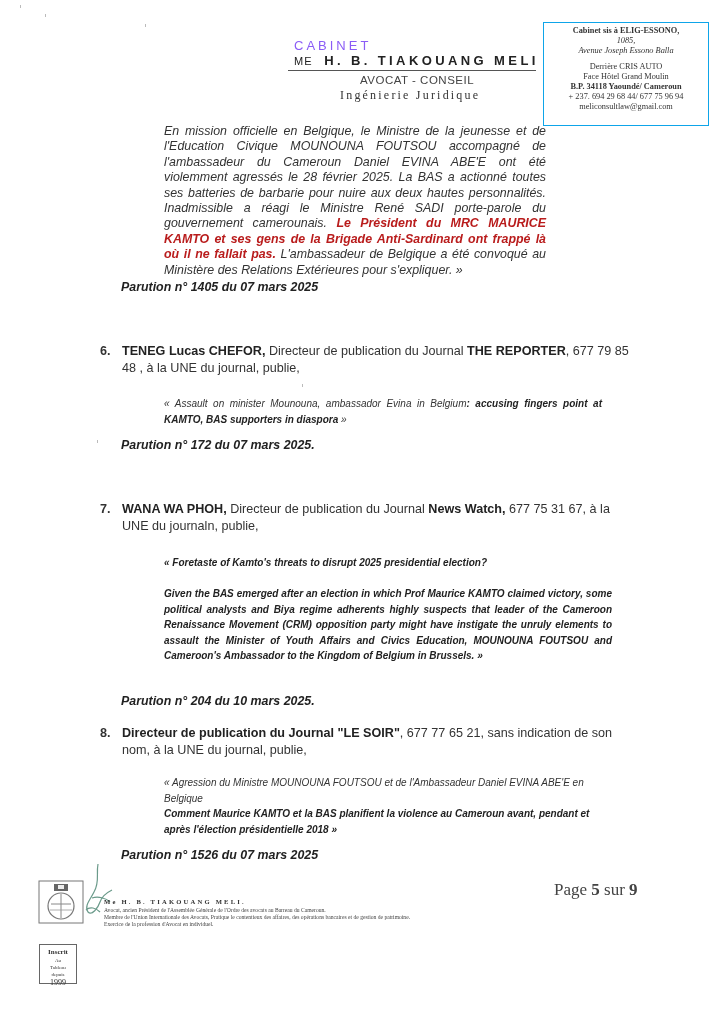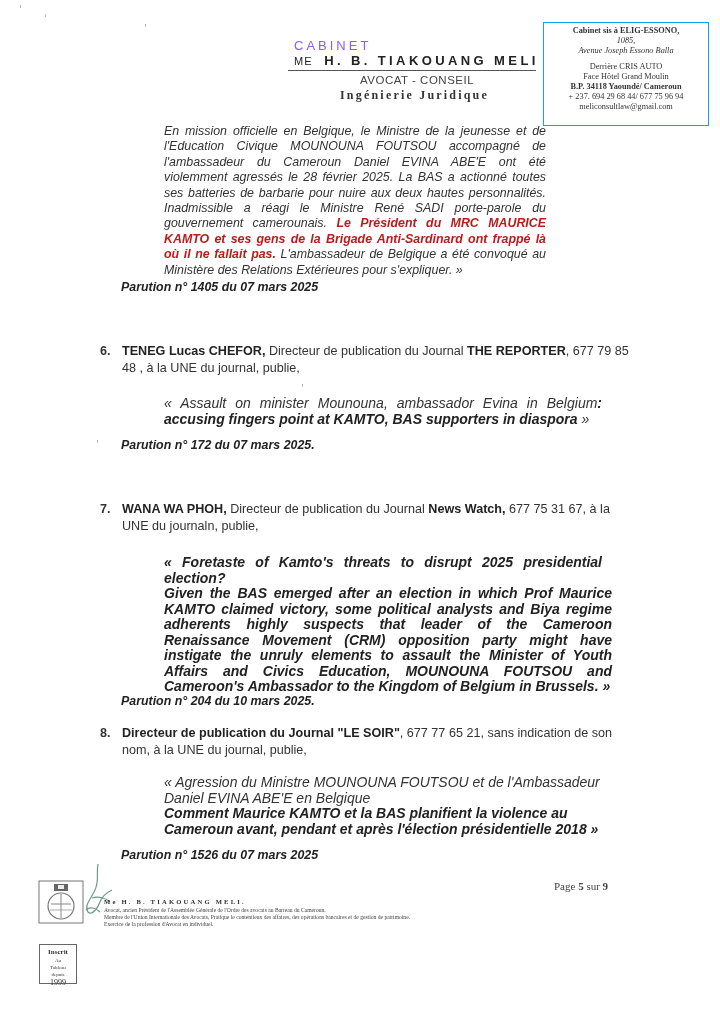--- a/index.html
+++ b/index.html
@@ -8,21 +8,21 @@
     font-family: "Liberation Sans", sans-serif; color: #2a2a2a;
   }
   .abs { position: absolute; }
   
   .hdr-cabinet { left: 294px; top: 38px; font-family: "Liberation Sans", sans-serif; font-size: 13px; letter-spacing: 3px; color: #8b5cf6; }
   .hdr-name { left: 294px; top: 53px; font-size: 13px; letter-spacing: 2.2px; color: #222; }
   .hdr-name .me { font-size: 11px; letter-spacing: 1px; font-weight: normal; }
   .hdr-name .nm { font-weight: bold; letter-spacing: 3.4px; }
   .hdr-rule { left: 288px; top: 70px; width: 248px; height: 1px; background: #555; }
   .hdr-avocat { left: 360px; top: 74px; font-size: 11.5px; letter-spacing: 0.5px; color: #444; }
-  .hdr-ing { left: 340px; top: 88px; font-family: "Liberation Serif", serif; font-weight: bold; font-size: 12px; letter-spacing: 2.2px; color: #333; }
+  .hdr-ing { left: 340px; top: 88px; font-family: "Liberation Serif", serif; font-weight: normal; font-size: 12px; letter-spacing: 2.2px; color: #333; }
 
   .addr-box {
     left: 543px; top: 22px; width: 166px; height: 104px; border: 1px solid #0ea5e9;
     font-family: "Liberation Serif", serif; font-size: 8.3px; text-align: center; color: #333; line-height: 10px;
     padding-top: 3px; box-sizing: border-box;
   }
   .addr-box .b { font-weight: bold; }
   .addr-box .i { font-style: italic; }
   .addr-box .gap { height: 6px; }
 
@@ -32,30 +32,30 @@
     text-align: justify; color: #333;
   }
   .p-intro b { font-style: italic; color: #b91c1c; }
   .parution { font-size: 12.4px; font-style: italic; font-weight: bold; color: #222; }
 
   .item { left: 100px; width: 530px; font-size: 12.6px; line-height: 16.5px; color: #333; }
   .item .num { position: absolute; left: 0; top: 0; font-weight: bold; }
   .item .txt { margin-left: 22px; }
   .item b { color: #222; }
   .quote {
-    width: 438px; font-size: 14px; line-height: 15.5px; font-style: italic; color: #333; text-align: justify;
+    width: 438px; font-size: 10px; line-height: 15.5px; font-style: italic; color: #333; text-align: justify;
   }
   .quote b { color: #222; }
 
   
   .seal { left: 36px; top: 880px; width: 50px; height: 44px; }
   .sig { left: 78px; top: 862px; width: 40px; height: 56px; }
   .ft-name { left: 104px; top: 898px; font-family: "Liberation Serif", serif; font-size: 6.6px; font-weight: bold; letter-spacing: 2.2px; color: #333; }
   .ft-line { left: 104px; font-family: "Liberation Serif", serif; font-size: 5.6px; color: #444; white-space: nowrap; }
-  .page-num { left: 554px; top: 880px; font-family: "Liberation Serif", serif; font-size: 11px; color: #444; }
+  .page-num { left: 554px; top: 880px; font-family: "Liberation Serif", serif; font-size: 17px; color: #444; }
   .page-num b { font-weight: bold; }
   .inscrit-box {
     left: 39px; top: 944px; width: 38px; height: 40px; border: 1px solid #666;
     font-family: "Liberation Serif", serif; text-align: center; color: #333; box-sizing: border-box; padding-top: 3px;
   }
   .inscrit-box .l1 { font-size: 7px; font-weight: bold; line-height: 9px; }
   .inscrit-box .l2 { font-size: 5px; line-height: 7px; }
   .inscrit-box .l4 { font-size: 8px; line-height: 10px; }
   .speck { position: absolute; background: #bbb; width: 1px; height: 3px; }
 </style>

